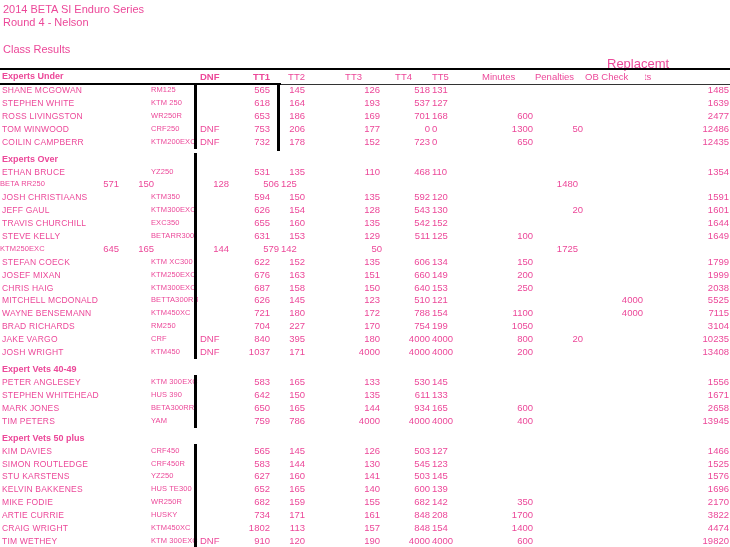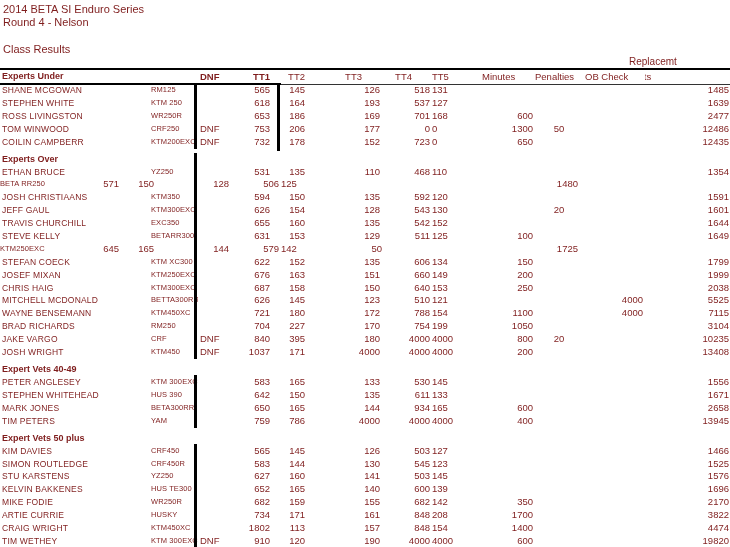--- a/index.html
+++ b/index.html
@@ -1,24 +1,24 @@
 <!DOCTYPE html>
 <html><head>
 <meta charset="utf-8">
 <style>
   html,body{margin:0;padding:0;background:#fff;}
   .page{
     position:relative;width:730px;height:547px;background:#ffffff;
-    font-family:"Liberation Sans",sans-serif;color:#7f1d1d;overflow:hidden;
+    font-family:"Liberation Sans",sans-serif;color:#ec4899;overflow:hidden;
     -webkit-font-smoothing:antialiased;
   }
   .doc-title{position:absolute;left:3px;top:3px;font-size:11px;white-space:nowrap;}
   .doc-subtitle{position:absolute;left:3px;top:16px;font-size:11px;white-space:nowrap;}
   .doc-section{position:absolute;left:3px;top:43px;font-size:11px;white-space:nowrap;}
-  .replacemt{position:absolute;left:629px;top:56px;font-size:10px;white-space:nowrap;}
+  .replacemt{position:absolute;left:607px;top:56px;font-size:13px;white-space:nowrap;}
 
   .topline{position:absolute;left:0;top:68px;width:730px;height:2px;background:#000;}
   .hline-thick{position:absolute;left:0;top:82.5px;width:281px;height:2px;background:#000;}
   .hline-thin{position:absolute;left:281px;top:83.5px;width:449px;height:1px;background:#333;}
 
   .vl{position:absolute;width:3px;background:#000;}
   .vl-under-bike{left:194px;top:84px;height:65px;}
   .vl-under-tt1{left:277px;top:84px;height:67px;}
   .vl-over{left:194px;top:153px;height:206px;}
   .vl-v40{left:194px;top:375px;height:53px;}
@@ -32,21 +32,21 @@
   .cell{flex:none;box-sizing:border-box;white-space:nowrap;overflow:hidden;}
   .c-name{width:151px;padding-left:2px;font-size:8.5px;letter-spacing:.2px;}
   .c-bike{width:47px;font-size:7.5px;letter-spacing:.1px;}
   .c-dnf{width:40px;padding-left:2px;}
   .c-tt1{width:34px;text-align:right;padding-right:2px;}
   .c-tt2{width:35px;text-align:right;padding-right:2px;}
   .c-tt3{width:75px;text-align:right;padding-right:2px;}
   .c-tt4{width:50px;text-align:right;padding-right:2px;}
   .c-tt5{width:50px;text-align:left;padding-right:2px;}
   .c-minutes{width:53px;text-align:right;padding-right:2px;}
-  .c-penalties{width:50px;text-align:center;padding-right:2px;}
+  .c-penalties{width:50px;text-align:right;padding-right:2px;}
   .c-obcheck{width:60px;text-align:right;padding-right:2px;}
   .c-parts{width:47px;text-align:left;}
   .c-total{width:38px;text-align:right;padding-right:1px;}
 
   .hrow .c-name{font-weight:700;font-size:9px;letter-spacing:0;}
   .hrow .c-dnf,.hrow .c-tt1{font-weight:700;}
   .hrow .c-tt3,.hrow .c-tt4,.hrow .c-tt5,
   .hrow .c-minutes,.hrow .c-penalties,.hrow .c-obcheck{padding-right:20px;}
   .hrow .c-parts{text-indent:-16px;}
 </style>

